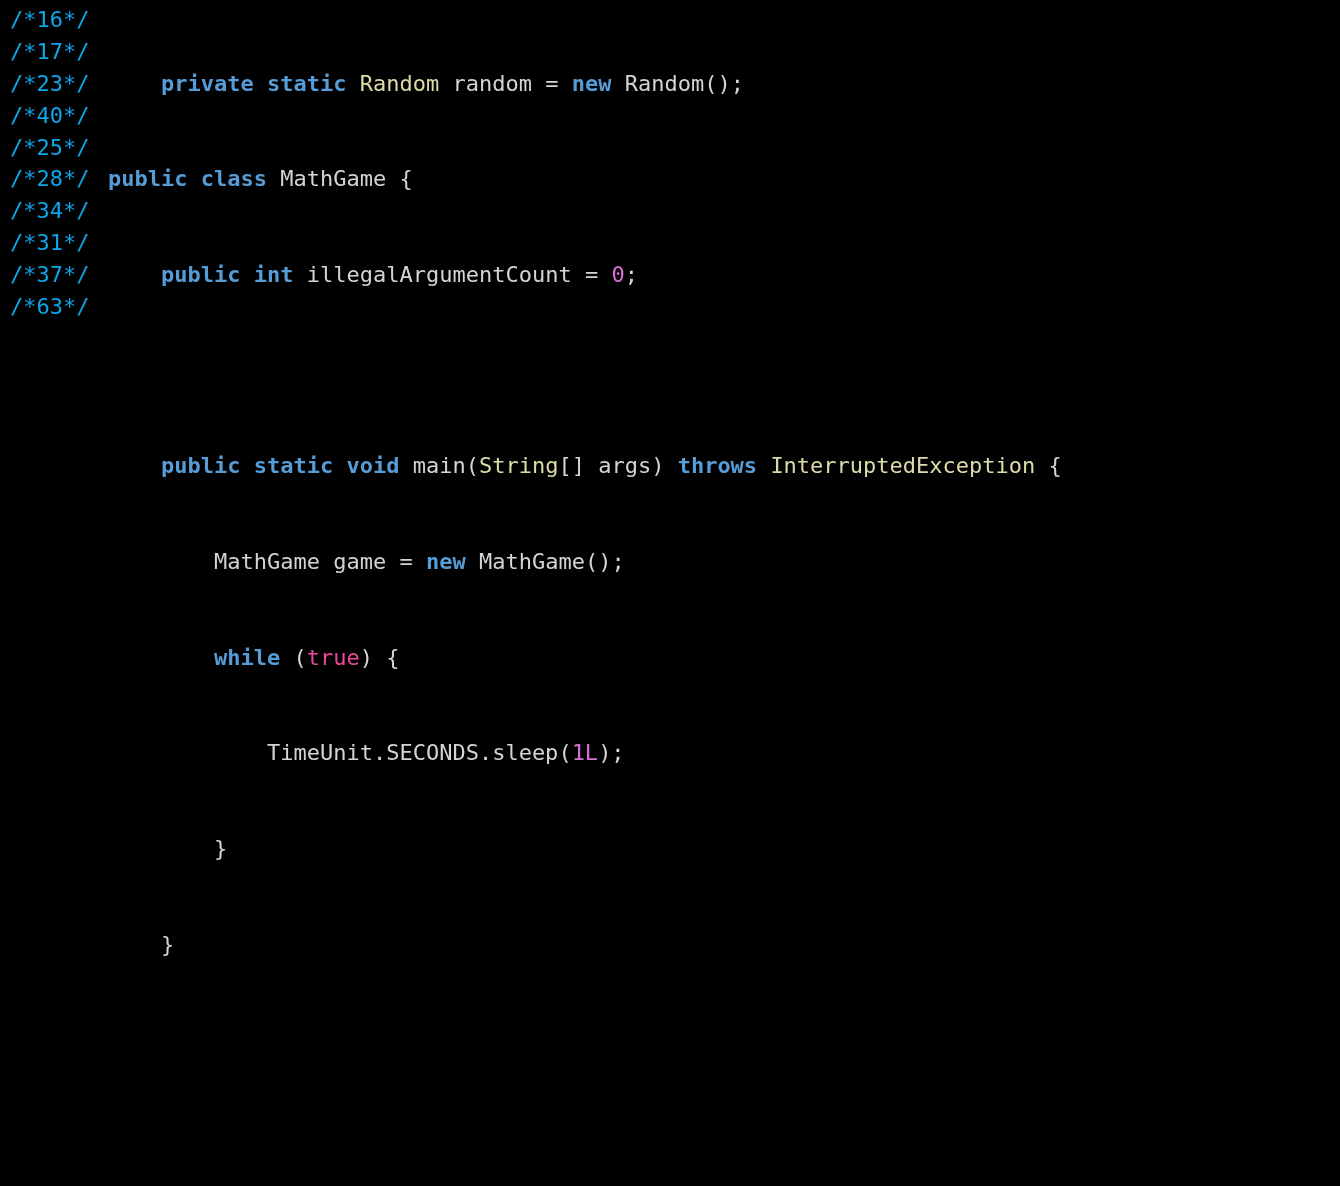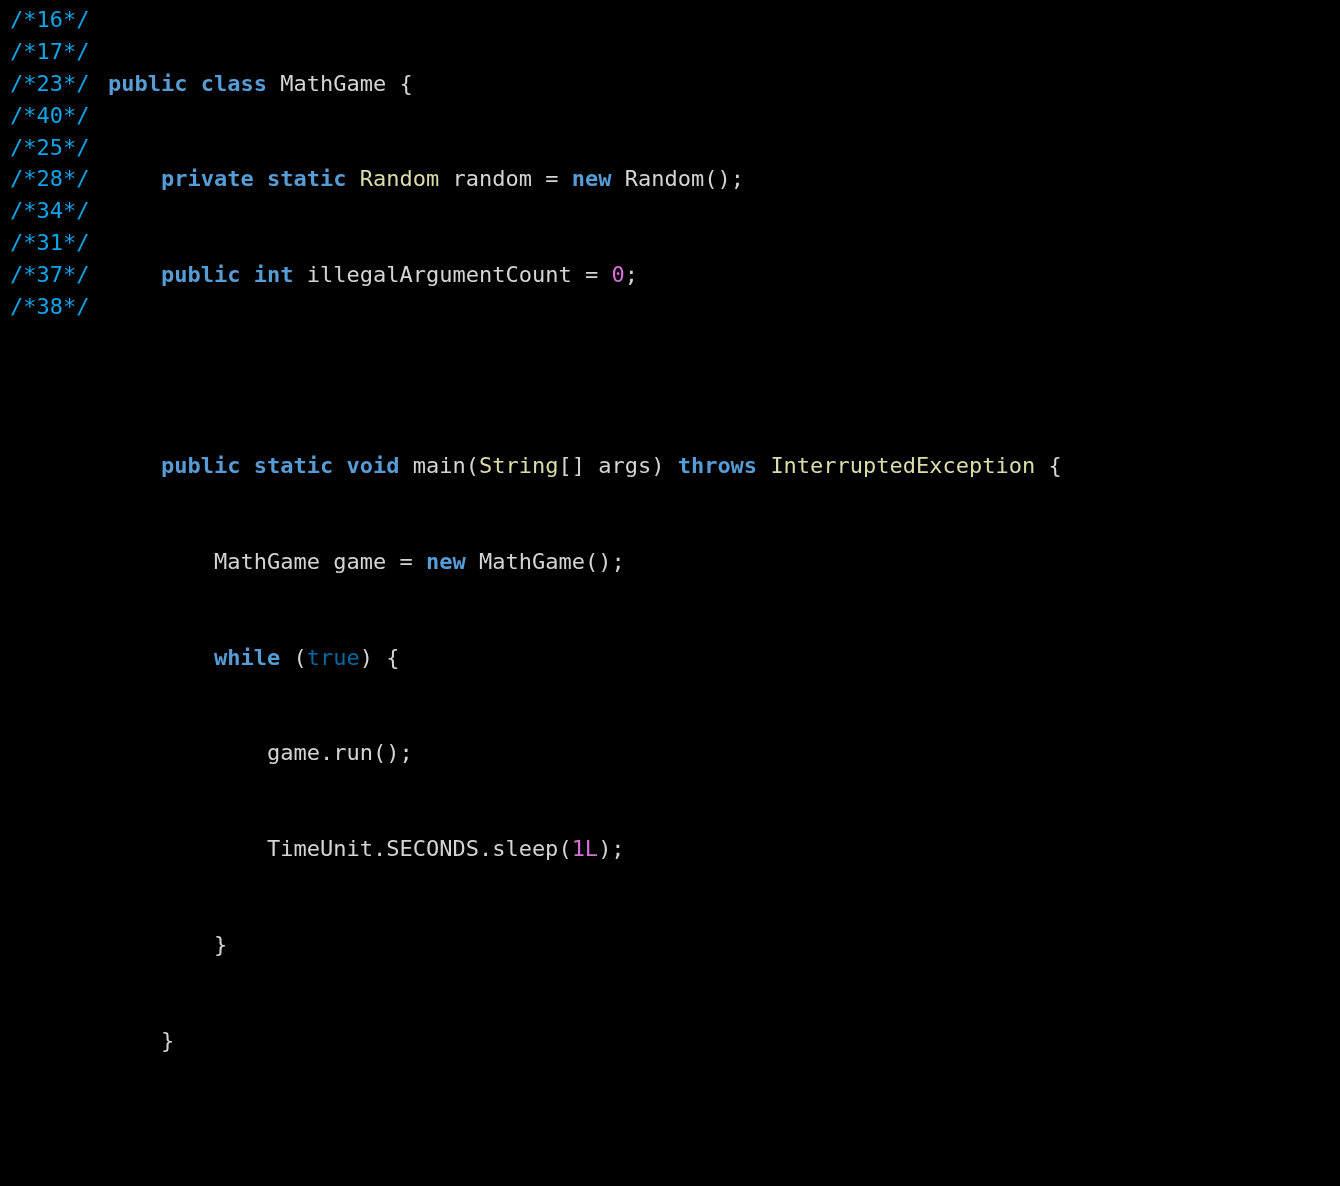--- a/index.html
+++ b/index.html
@@ -31,21 +31,21 @@
     }
     .code {
       flex: 1;
       white-space: pre;
       overflow: hidden;
     }
     .code-line {
       display: block;
     }
     .kw-blue { color: #569cd6; font-weight: bold; }
-    .kw-purple { color: #0369a1; }
+    .kw-purple { color: #ec4899; }
     .type-yellow { color: #dcdcaa; }
     .var-white { color: #d4d4d4; }
     .punct { color: #d4d4d4; }
     .number { color: #d670d6; }
   </style>
 </head>
 <body>
 
 <div class="code-container">
   <div class="gutter">
@@ -71,32 +71,31 @@
     <div class="gutter-line">/*28*/</div>
     <div class="gutter-line"></div>
     <div class="gutter-line"></div>
     <div class="gutter-line"></div>
     <div class="gutter-line"></div>
     <div class="gutter-line"></div>
     <div class="gutter-line">/*34*/</div>
     <div class="gutter-line">/*31*/</div>
     <div class="gutter-line"></div>
     <div class="gutter-line">/*37*/</div>
-    <div class="gutter-line">/*38*/</div>
+    <div class="gutter-line">/*63*/</div>
     <div class="gutter-line"></div>
   </div>
   <div class="code">
+    <div class="code-line">    <span class="kw-blue">private</span> <span class="kw-blue">static</span> <span class="type-yellow">Random</span> <span class="var-white">random</span> <span class="punct">=</span> <span class="kw-blue">new</span> <span class="var-white">Random</span><span class="punct">();</span></div>
     <div class="code-line"><span class="kw-blue">public</span> <span class="kw-blue">class</span> <span class="var-white">MathGame</span> <span class="punct">{</span></div>
-    <div class="code-line">    <span class="kw-blue">private</span> <span class="kw-blue">static</span> <span class="type-yellow">Random</span> <span class="var-white">random</span> <span class="punct">=</span> <span class="kw-blue">new</span> <span class="var-white">Random</span><span class="punct">();</span></div>
     <div class="code-line">    <span class="kw-blue">public</span> <span class="kw-blue">int</span> <span class="var-white">illegalArgumentCount</span> <span class="punct">=</span> <span class="number">0</span><span class="punct">;</span></div>
     <div class="code-line"> </div>
     <div class="code-line">    <span class="kw-blue">public</span> <span class="kw-blue">static</span> <span class="kw-blue">void</span> <span class="var-white">main</span><span class="punct">(</span><span class="type-yellow">String</span><span class="punct">[]</span> <span class="var-white">args</span><span class="punct">)</span> <span class="kw-blue">throws</span> <span class="type-yellow">InterruptedException</span> <span class="punct">{</span></div>
     <div class="code-line">        <span class="var-white">MathGame</span> <span class="var-white">game</span> <span class="punct">=</span> <span class="kw-blue">new</span> <span class="var-white">MathGame</span><span class="punct">();</span></div>
     <div class="code-line">        <span class="kw-blue">while</span> <span class="punct">(</span><span class="kw-purple">true</span><span class="punct">) {</span></div>
-    <div class="code-line">            <span class="var-white">game</span><span class="punct">.</span><span class="var-white">run</span><span class="punct">();</span></div>
     <div class="code-line">            <span class="var-white">TimeUnit</span><span class="punct">.</span><span class="var-white">SECONDS</span><span class="punct">.</span><span class="var-white">sleep</span><span class="punct">(</span><span class="number">1L</span><span class="punct">);</span></div>
     <div class="code-line">        <span class="punct">}</span></div>
     <div class="code-line">    <span class="punct">}</span></div>
     <div class="code-line"> </div>
     
     
     
     
     
     

